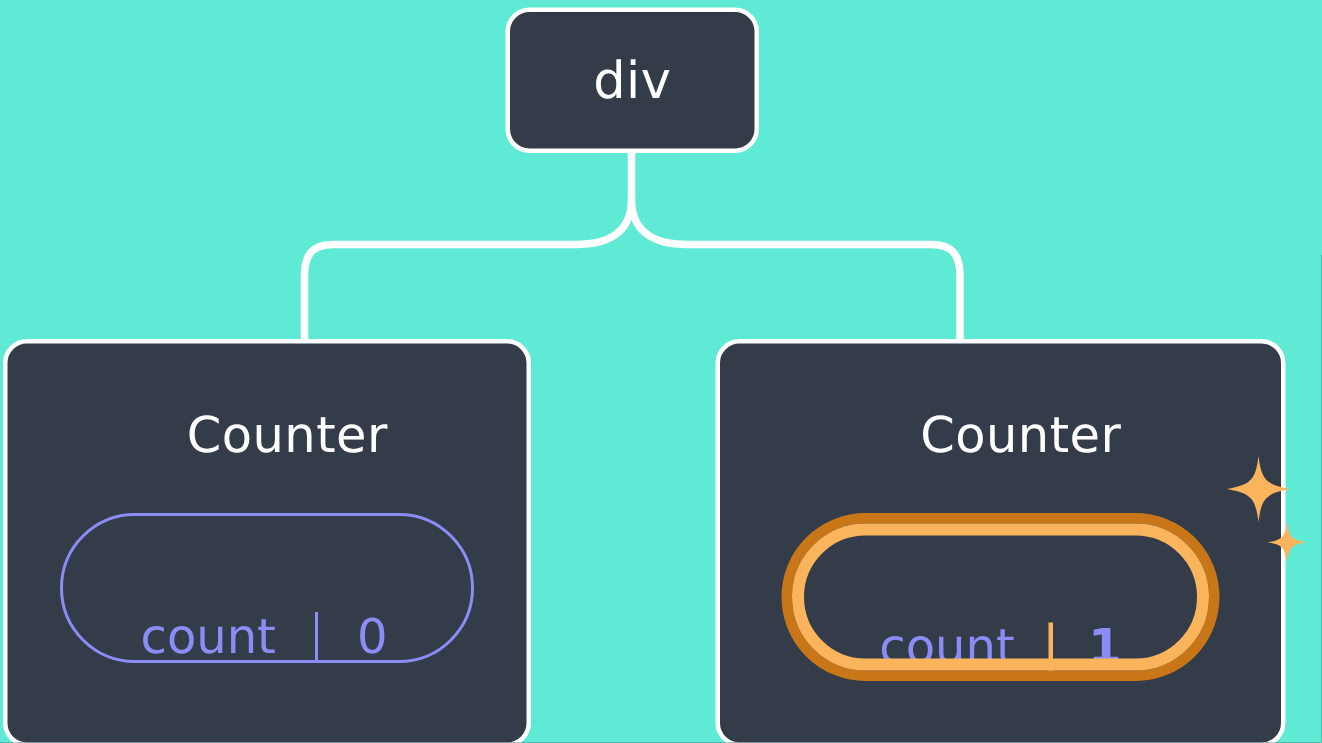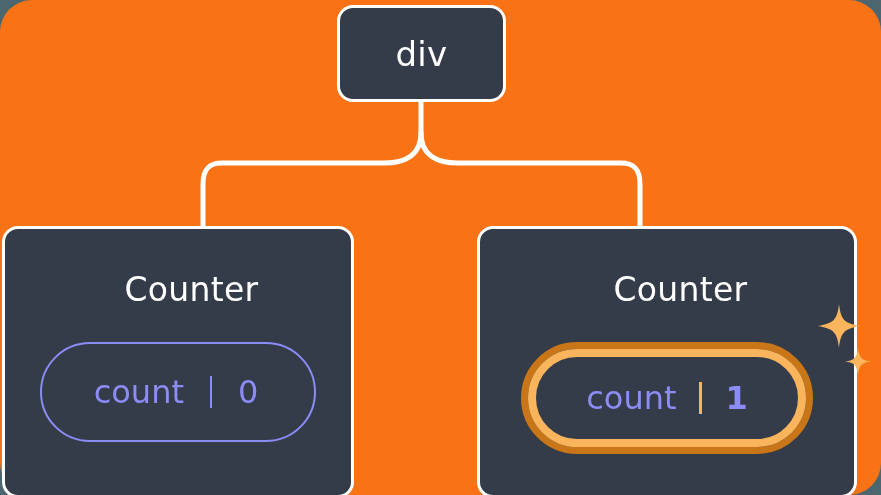--- a/index.html
+++ b/index.html
@@ -10,22 +10,21 @@
     width: 881px;
     height: 495px;
     overflow: hidden;
     background: #4b666f;
     font-family: "DejaVu Sans", "Liberation Sans", sans-serif;
   }
   #stage {
     position: relative;
     width: 881px;
     height: 495px;
-    background: #f97316;
-    border-radius: 32px;
+    background: #5eead4;
   }
   
   #connectors {
     position: absolute;
     left: 0;
     top: 0;
     width: 881px;
     height: 495px;
     z-index: 1;
   }
@@ -75,21 +74,21 @@
   .pill-wrap {
     position: relative;
     margin-top: 36px;
     display: flex;
     align-items: center;
   }
 
   
   .pill {
     display: flex;
-    align-items: center;
+    align-items: flex-end;
     border: 2px solid #8b8cf5;
     border-radius: 999px;
     box-sizing: border-box;
     height: 100px;
     min-width: 270px;
   }
   .pill .cell {
     display: flex;
     align-items: center;
     justify-content: center;

